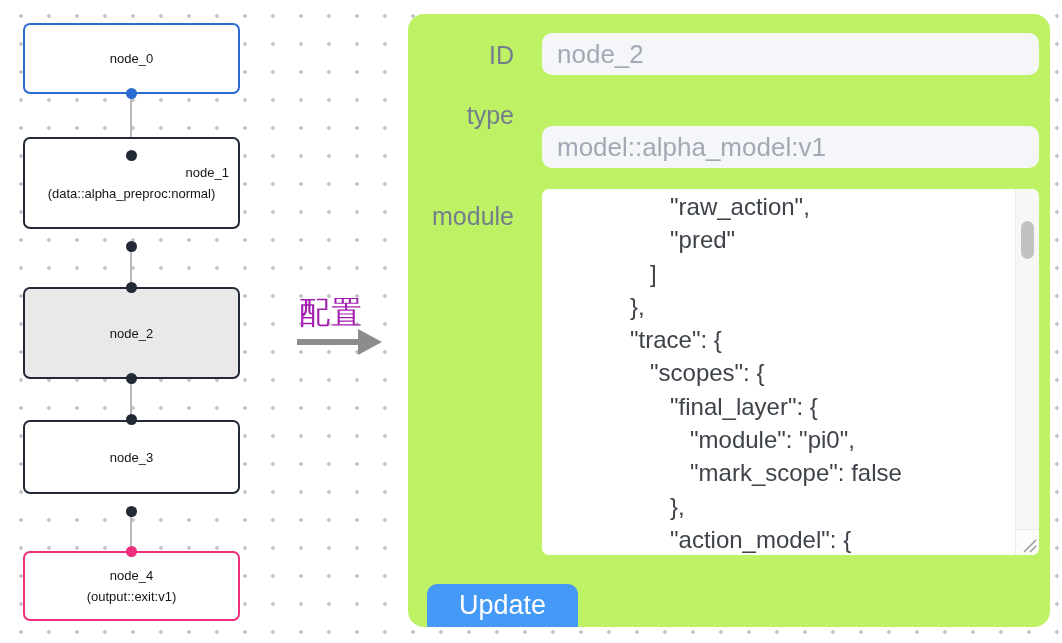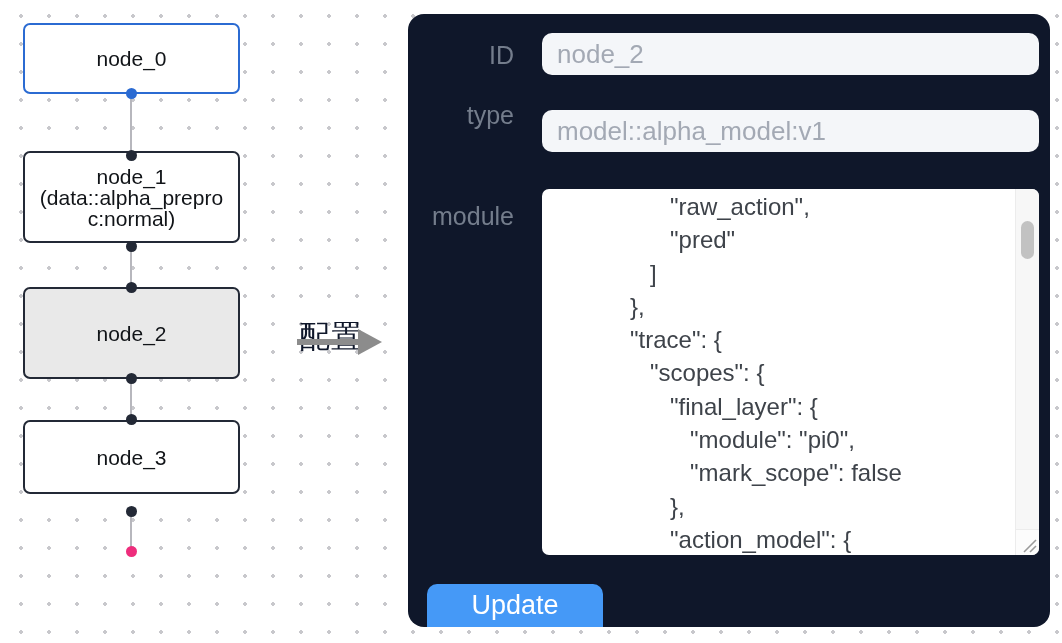--- a/index.html
+++ b/index.html
@@ -13,35 +13,35 @@
     background-position:7px 2px;
     overflow:hidden;
   }
 
   
   .canvas { position:absolute; inset:0; }
   .node {
     position:absolute; left:23px; width:217px;
     background:#ffffff; border:2px solid #232936; border-radius:7px;
     display:flex; flex-direction:column; justify-content:center; align-items:center;
-    text-align:center; font-size:21px; line-height:21px; color:#111418;
+    text-align:center; font-size:13px; line-height:21px; color:#111418;
     padding:2px 9px; z-index:3;
   }
   .node.selected { background:#e9e9e9; border-width:2.5px; }
   .node-subtitle { word-break:break-all; width:100%; }
   .edge { position:absolute; left:130px; width:2px; background:#b7b7bd; z-index:1; }
   .handle {
     position:absolute; left:126px; width:11px; height:11px;
     border-radius:50%; background:#232936; z-index:4;
   }
 
   
   .anno-label {
     position:absolute; left:294px; top:292px; width:74px;
-    font-size:31px; color:#0f172a; text-align:center; letter-spacing:1px; z-index:5;margin-top:24px;
+    font-size:31px; color:#a21caf; text-align:center; letter-spacing:1px; z-index:5;
   }
   .arrow-shaft { position:absolute; left:297px; top:339px; width:62px; height:6px; background:#8c8c8c; z-index:5; }
   .arrow-head {
     position:absolute; left:358px; top:329px; width:0; height:0;
     border-left:24px solid #8c8c8c; border-top:13px solid transparent; border-bottom:13px solid transparent; z-index:5;
   }
 
   
   .panel {
     position:absolute; left:408px; top:14px; width:642px; height:613px;
@@ -72,71 +72,75 @@
   }
   .scroll-thumb {
     position:absolute; top:32px; right:5px; width:13px; height:38px;
     background:#c2c2c2; border-radius:7px;
   }
   .resize-grip {
     position:absolute; right:0; bottom:0; width:24px; height:26px;
     background:#fcfcfc; border-top:1px solid #ececec; border-left:1px solid #ececec;
   }
   .update-btn {
-    position:absolute; left:19px; bottom:0; width:176px; height:43px;
+    position:absolute; left:19px; bottom:0; width:151px; height:43px;
     background:#4599f7; color:#ffffff; border:none; border-radius:10px 10px 0 0;
     font-family:inherit; font-size:27px; font-weight:500; text-align:center;
     cursor:pointer;
   }
 </style>
 </head>
 <body>
 
 <div class="canvas">
 
   <div class="edge" style="top: 94px; height: 61px; background: rgb(183, 183, 189);"></div>
   <div class="edge" style="top: 247px; height: 40px; background: rgb(183, 183, 189);"></div>
   <div class="edge" style="top: 379px; height: 41px; background: rgb(183, 183, 189);"></div>
   <div class="edge" style="top: 511px; height: 40px; background: rgb(183, 183, 189);"></div>
 
   <div class="node" style="top: 23px; height: 71px; border-color: rgb(43, 107, 210);">
     <div class="node-title">node_0</div>
   </div>
-  <div class="node" style="top: 151px; height: 92px; border-color: rgb(35, 41, 54);">
+  <div class="node" style="top: 137px; height: 92px; border-color: rgb(35, 41, 54); align-items: flex-end;">
     <div class="node-title">node_1</div>
     <div class="node-subtitle">(data::alpha_preproc:normal)</div>
   </div>
   <div class="node selected" style="top: 287px; height: 92px; border-color: rgb(35, 41, 54); background: rgb(233, 233, 233);">
     <div class="node-title">node_2</div>
   </div>
   <div class="node" style="top: 420px; height: 74px; border-color: rgb(35, 41, 54);">
     <div class="node-title">node_3</div>
+  </div>
+  <div class="node" style="top: 551px; height: 70px; border-color: rgb(238, 45, 124);">
+    <div class="node-title">node_4</div>
+    <div class="node-subtitle">(output::exit:v1)</div>
   </div>
 
   <div class="handle" style="top: 88px; background: rgb(43, 107, 210);"></div>
   <div class="handle" style="top: 150px; background: rgb(35, 41, 54);"></div>
   <div class="handle" style="top: 241px; background: rgb(35, 41, 54);"></div>
   <div class="handle" style="top: 282px; background: rgb(35, 41, 54);"></div>
   <div class="handle" style="top: 373px; background: rgb(35, 41, 54);"></div>
   <div class="handle" style="top: 414px; background: rgb(35, 41, 54);"></div>
   <div class="handle" style="top: 506px; background: rgb(35, 41, 54);"></div>
   <div class="handle" style="top: 546px; background: rgb(238, 45, 124);"></div>
 </div>
 
 <div class="anno-label">配置</div>
 <div class="arrow-shaft" style="background: rgb(140, 140, 140);"></div>
 <div class="arrow-head" style="border-left-color: rgb(140, 140, 140);"></div>
 
-<div class="panel" style="background: #0f172a;">
+<div class="panel" style="background: #bef264;">
 
   <div class="field-label" style="top:25px;line-height:33px;">ID</div>
   <input class="text-input" style="top: 19px;" type="text" value="node_2">
 
   <div class="field-label" style="top:85px;line-height:33px;">type</div>
-  <input class="text-input" style="top: 96px;" type="text" value="model::alpha_model:v1">
+  <input class="text-input" style="top: 112px;" type="text" value="model::alpha_model:v1">
 
   <div class="field-label" style="top:186px;line-height:33px;">module</div>
 
   <div class="code-area">
     <pre>                  "raw_action",
                   "pred"
                ]
             },
             "trace": {
                "scopes": {

